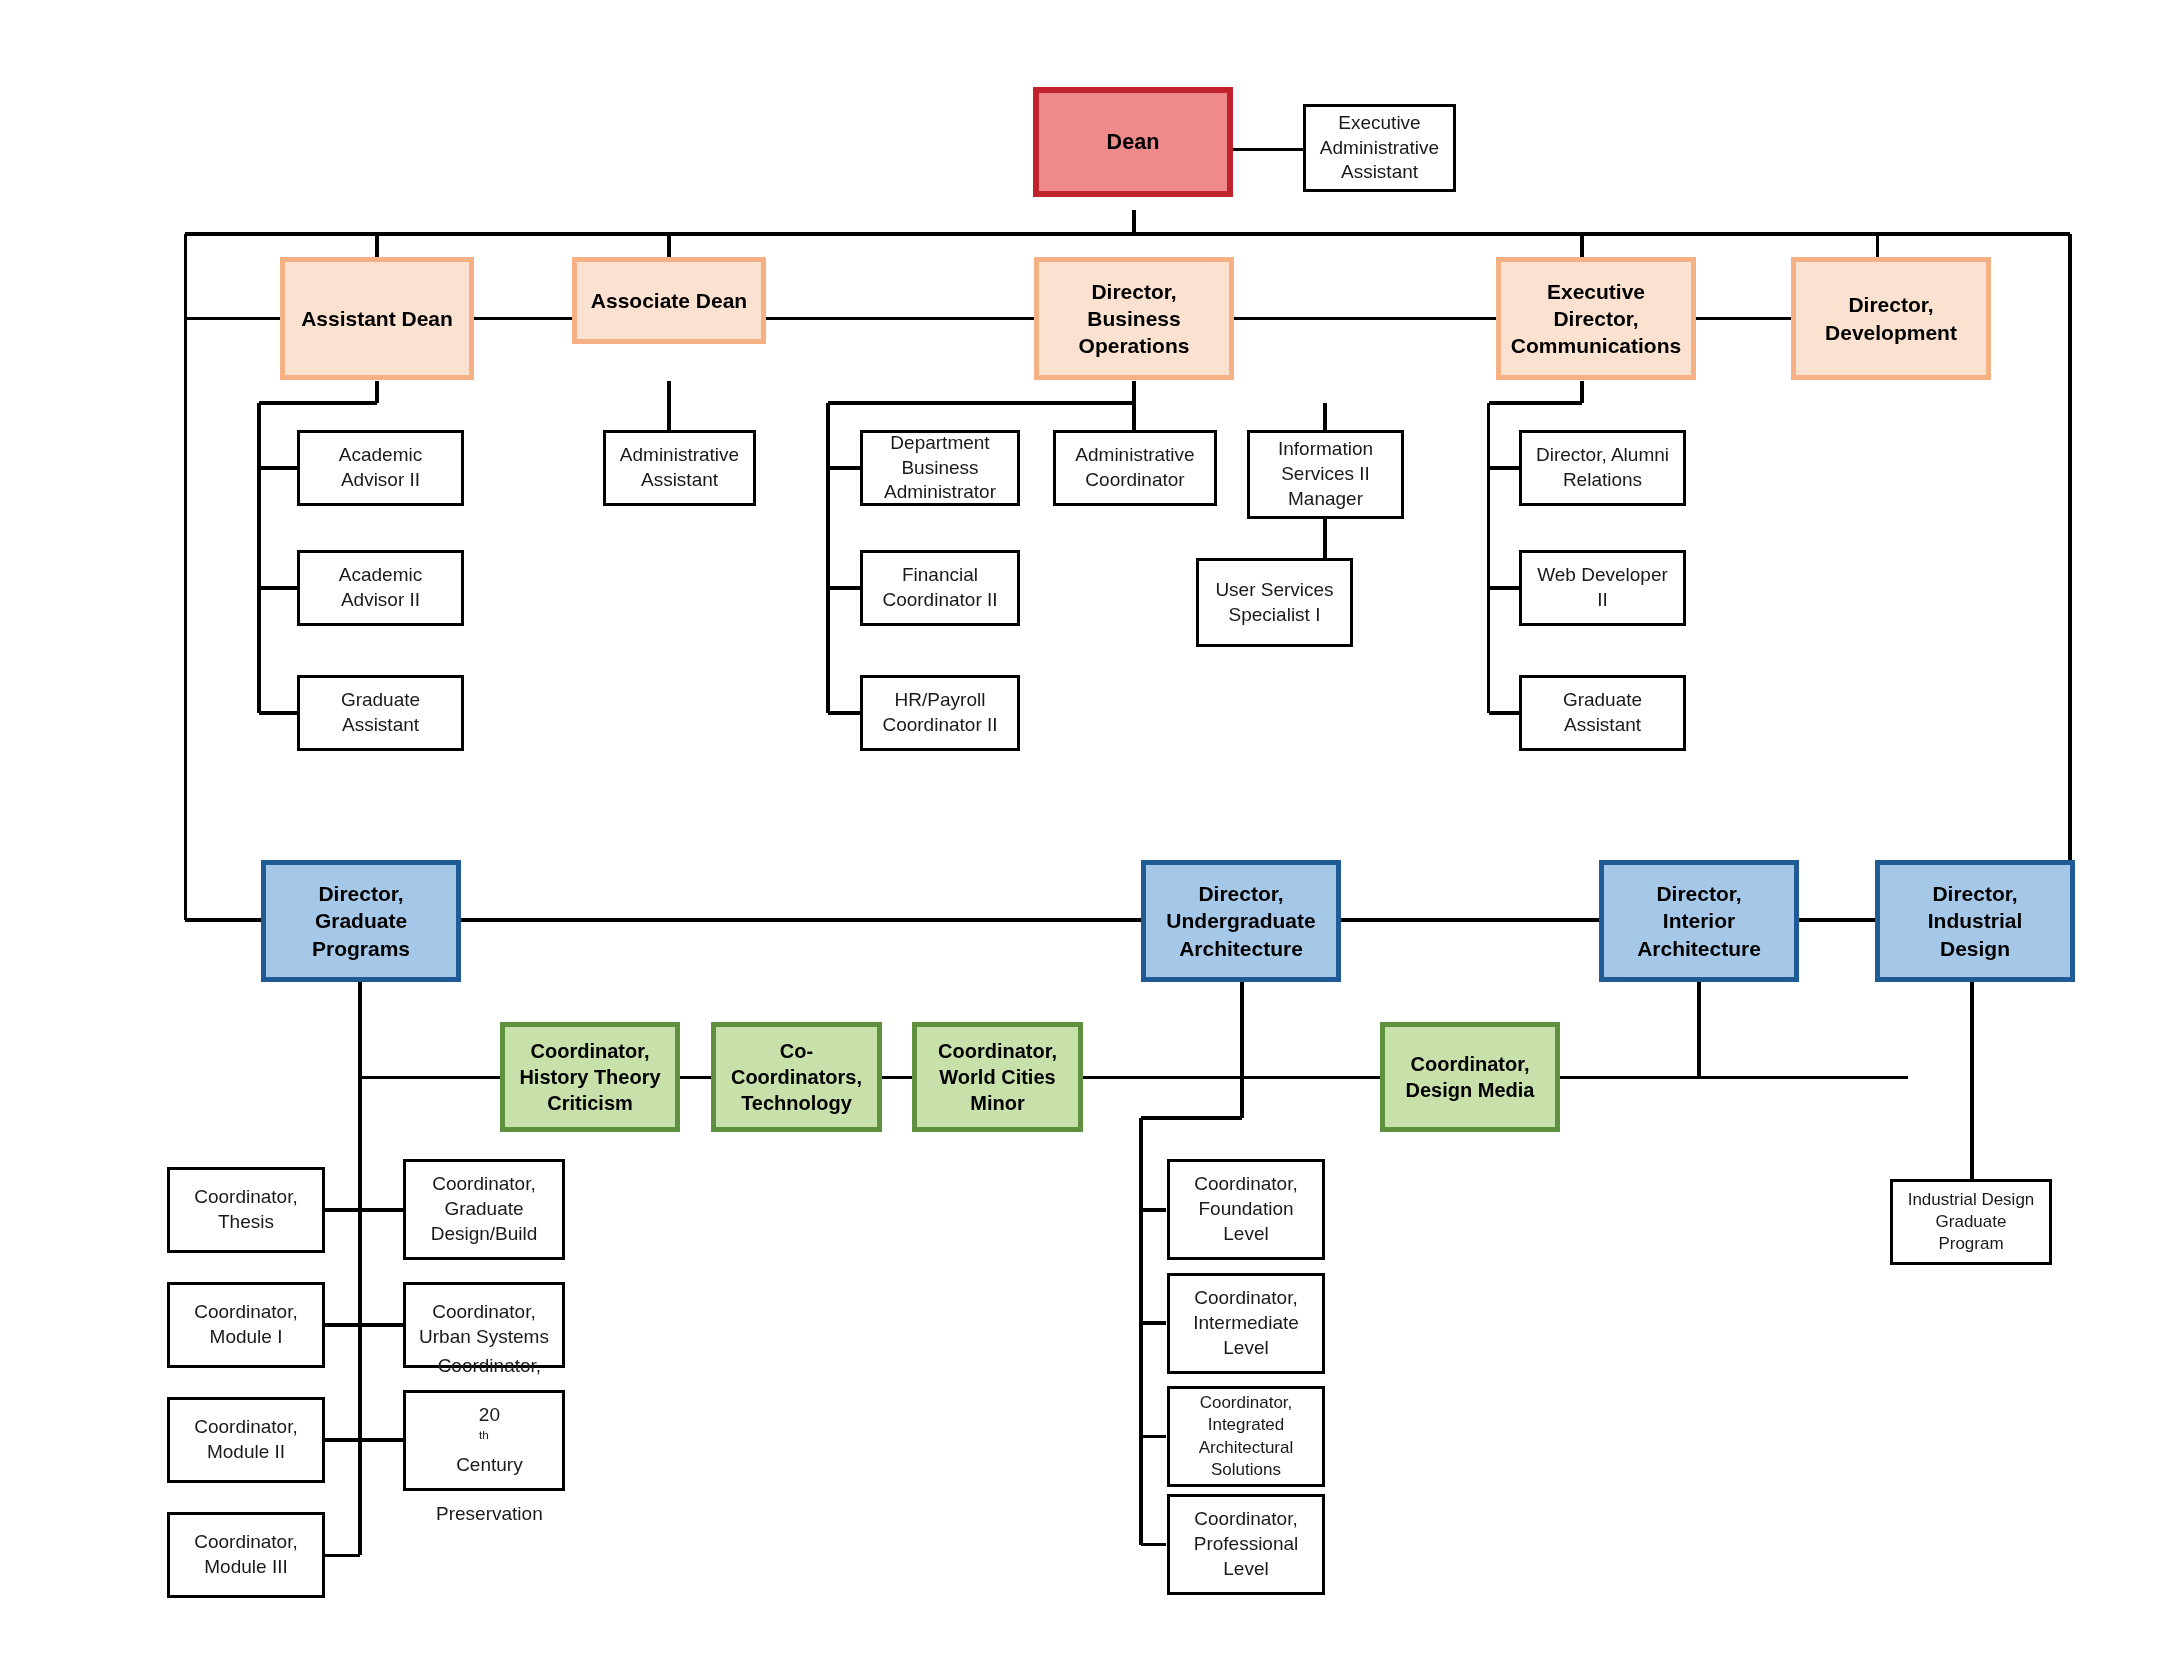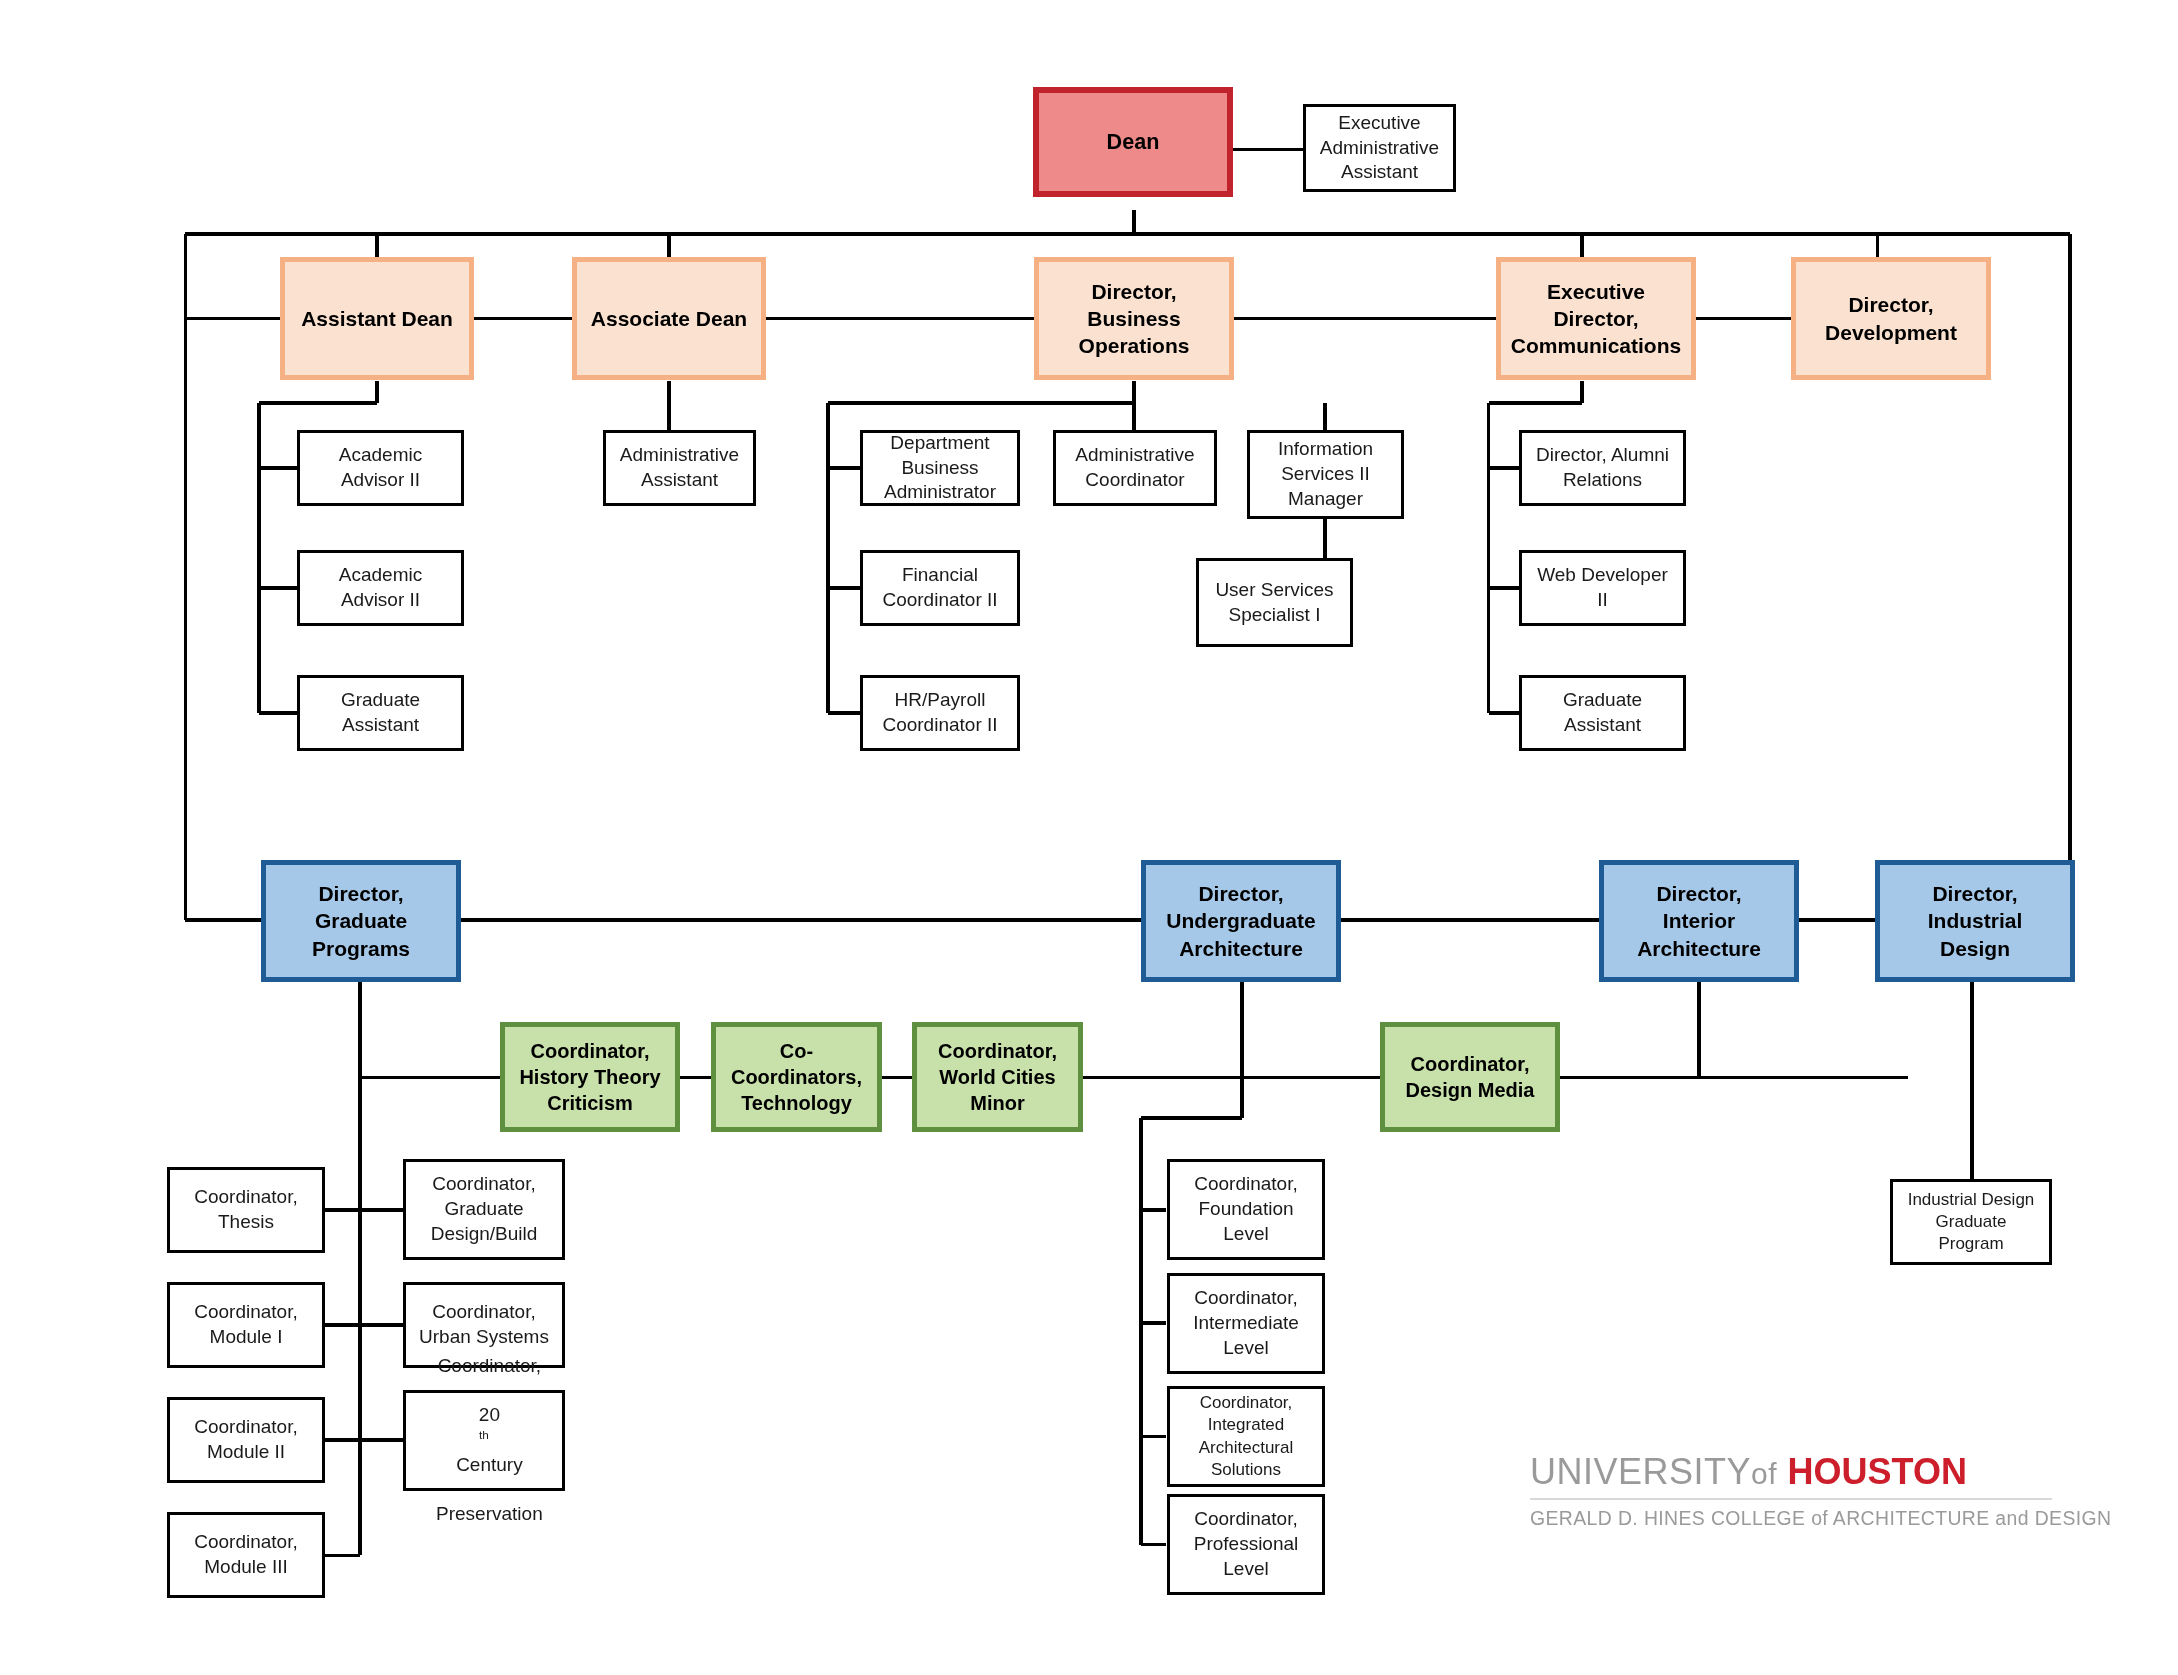--- a/index.html
+++ b/index.html
@@ -132,21 +132,21 @@
   <div class="node plain" style="left:1303px;top:104px;width:153px;height:88px;">
     <span>Executive
 Administrative
 Assistant</span>
   </div>
 
   <div class="node orange" style="left:280px;top:257px;width:194px;height:123px;">
     <span>Assistant Dean</span>
   </div>
 
-  <div class="node orange" style="left:572px;top:257px;width:194px;height:123px;">
+  <div class="node orange" style="left:572px;top:257px;width:194px;height:87px;">
     <span>Associate Dean</span>
   </div>
 
   <div class="node orange" style="left:1034px;top:257px;width:200px;height:123px;">
     <span>Director,
 Business
 Operations</span>
   </div>
 
   <div class="node orange" style="left:1496px;top:257px;width:200px;height:123px;">
@@ -315,20 +315,15 @@
 Professional
 Level</span>
   </div>
 
   <div class="node plain small" style="left:1890px;top:1179px;width:162px;height:86px;">
     <span>Industrial Design
 Graduate
 Program</span>
   </div>
 
-  <div id="logo">
-    <div id="logo-line1"><span>UNIVERSITY</span><i>of</i> <b>HOUSTON</b></div>
-    <div id="logo-rule"></div>
-    <div id="logo-line2">GERALD D. HINES COLLEGE of ARCHITECTURE and DESIGN</div>
-  </div>
 
 </div>
 
 
 </body></html>

